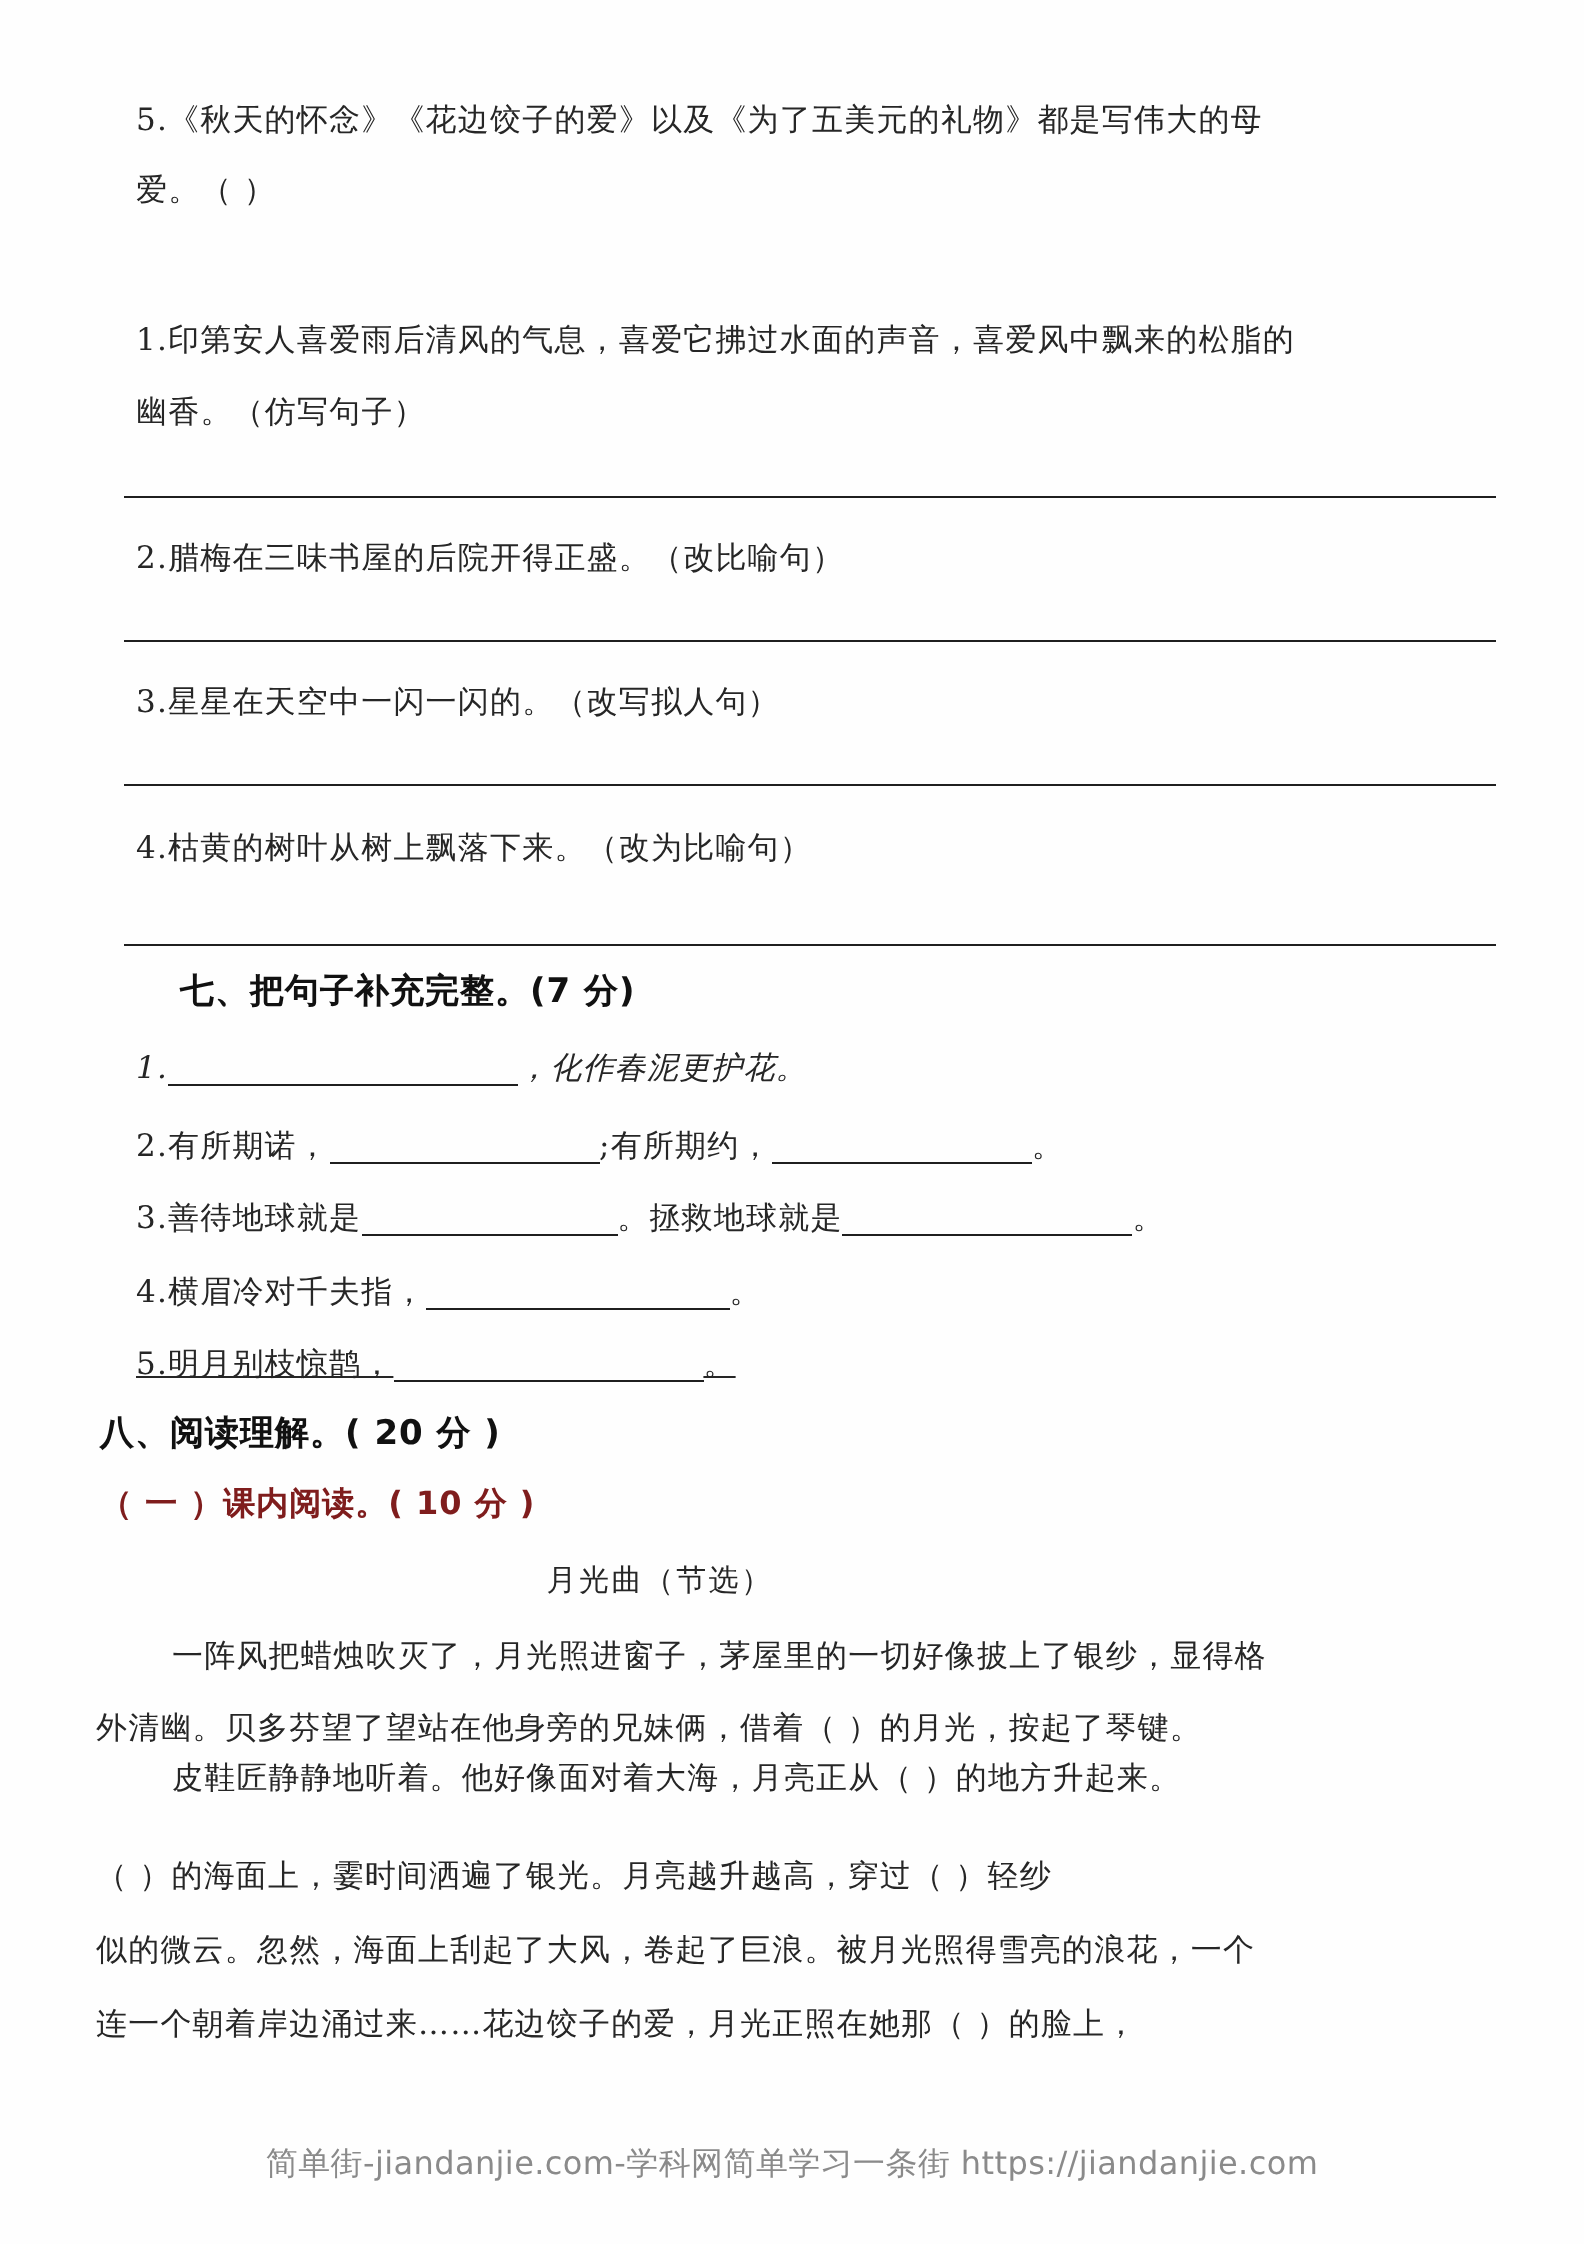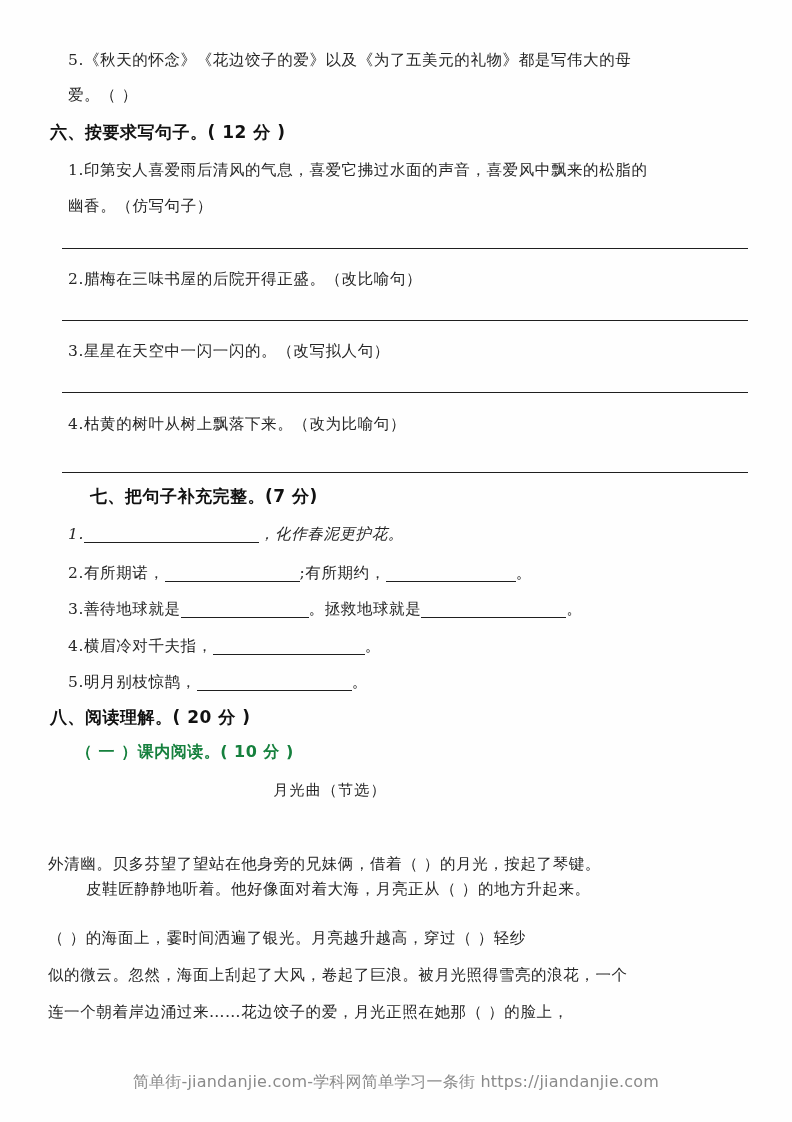--- a/index.html
+++ b/index.html
@@ -45,24 +45,23 @@
     white-space: nowrap;
     line-height: 1;
   }
 
   .sub-heading {
     position: absolute;
     font-family: "DejaVu Sans", "Liberation Sans", sans-serif;
     font-weight: bold;
     font-size: 16px;
     letter-spacing: 0.5px;
-    color: #15803d;
+    color: #7f1d1d;
     white-space: nowrap;
     line-height: 1;
-    margin-left: 26px;
   }
 
   .passage-title {
     position: absolute;
     font-family: "DejaVu Serif", "Liberation Serif", serif;
     font-size: 15px;
     letter-spacing: 1.2px;
     color: #262626;
     white-space: nowrap;
     line-height: 1;
@@ -98,21 +97,20 @@
 </style>
 </head>
 <body>
 
 <div class="page">
 
   <div class="body-line" style="left:68px; top:53px;">5.《秋天的怀念》《花边饺子的爱》以及《为了五美元的礼物》都是写伟大的母</div>
 
   <div class="body-line" style="left:68px; top:88px;">爱。（          ）</div>
 
-  <div class="heading" style="left:50px; top:124px;">六、按要求写句子。( 12 分 )</div>
 
   <div class="body-line" style="left:68px; top:163px;">1.印第安人喜爱雨后清风的气息，喜爱它拂过水面的声音，喜爱风中飘来的松脂的</div>
 
   <div class="body-line" style="left:68px; top:199px;">幽香。（仿写句子）</div>
 
   <div class="answer-rule" style="left:62px; top:248px; width:686px;"></div>
 
   <div class="body-line" style="left:68px; top:272px;">2.腊梅在三味书屋的后院开得正盛。（改比喻句）</div>
 
   <div class="answer-rule" style="left:62px; top:320px; width:686px;"></div>
@@ -136,30 +134,31 @@
   </div>
 
   <div class="body-line" style="left:68px; top:601px;">
     <span>3.善待地球就是</span><span class="blank" style="width:128px;"></span><span>。拯救地球就是</span><span class="blank" style="width:145px;"></span><span>。</span>
   </div>
 
   <div class="body-line" style="left:68px; top:638px;">
     <span>4.横眉冷对千夫指，</span><span class="blank" style="width:152px;"></span><span>。</span>
   </div>
 
-  <div class="body-line" style="left:68px; top:674px;">
+  <div class="body-line" style="left:68px; top:674px;text-decoration:underline;">
     <span>5.明月别枝惊鹊，</span><span class="blank" style="width:155px;"></span><span>。</span>
   </div>
 
   <div class="heading" style="left:50px; top:709px;">八、阅读理解。( 20 分 )</div>
 
   <div class="sub-heading" style="left:50px; top:744px;">（ 一 ）课内阅读。( 10 分 )</div>
 
   <div class="passage-title" style="left:0px; top:783px; width:660px; text-align:center;">月光曲（节选）</div>
 
+  <div class="body-line" style="left:48px; top:821px; text-indent:38px;">一阵风把蜡烛吹灭了，月光照进窗子，茅屋里的一切好像披上了银纱，显得格</div>
 
   <div class="body-line" style="left:48px; top:857px;">外清幽。贝多芬望了望站在他身旁的兄妹俩，借着（          ）的月光，按起了琴键。</div>
 
   <div class="body-line" style="left:48px; top:882px; text-indent:38px;">皮鞋匠静静地听着。他好像面对着大海，月亮正从（          ）的地方升起来。</div>
 
   <div class="body-line" style="left:48px; top:931px;">（          ）的海面上，霎时间洒遍了银光。月亮越升越高，穿过（          ）轻纱</div>
 
   <div class="body-line" style="left:48px; top:968px;">似的微云。忽然，海面上刮起了大风，卷起了巨浪。被月光照得雪亮的浪花，一个</div>
 
   <div class="body-line" style="left:48px; top:1005px;">连一个朝着岸边涌过来……花边饺子的爱，月光正照在她那（          ）的脸上，</div>

